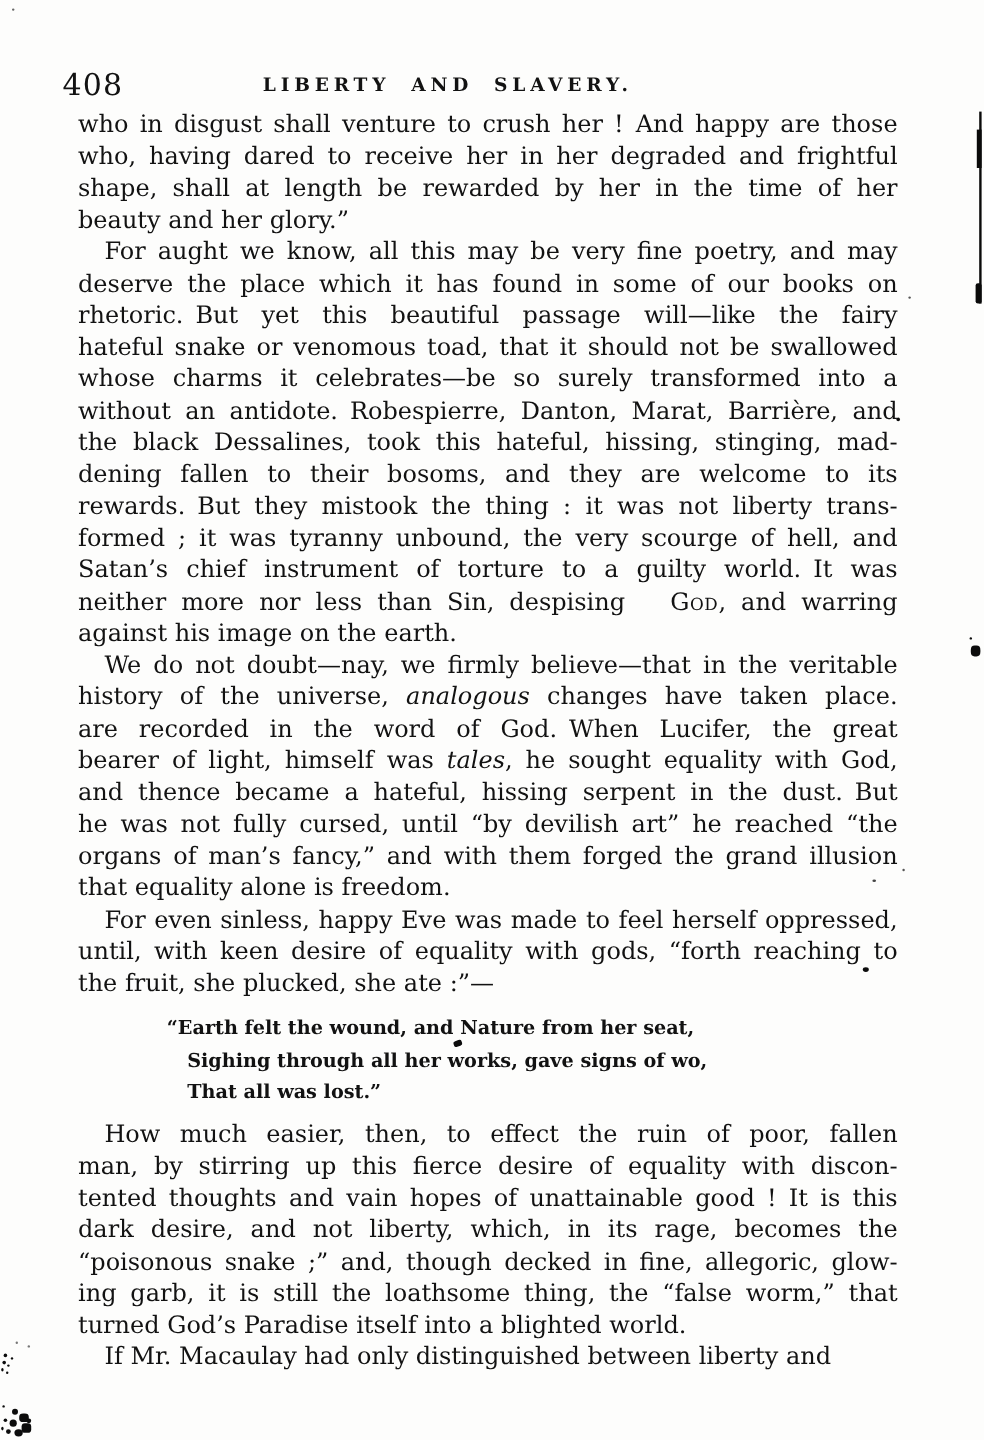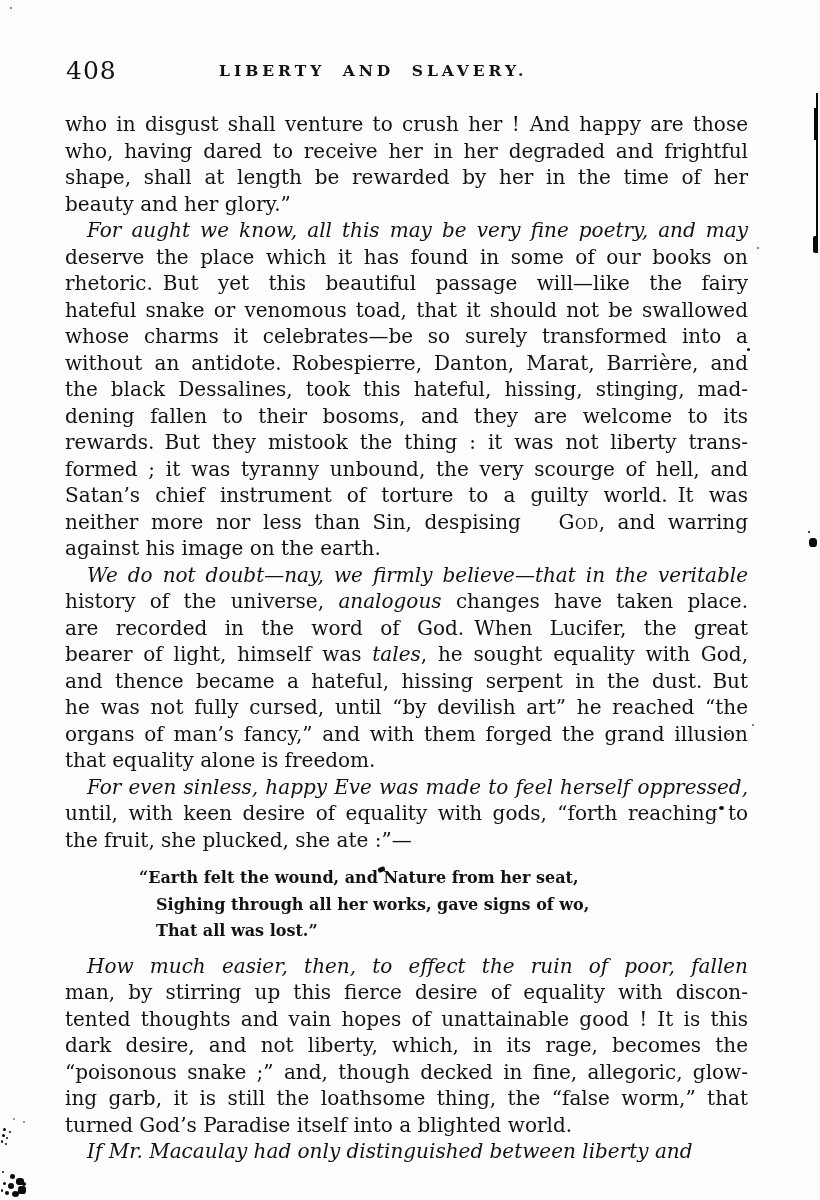--- a/index.html
+++ b/index.html
@@ -1,26 +1,26 @@
 <!DOCTYPE html>
 <html><head>
 <meta charset="utf-8">
 <style>
   html,body{margin:0;padding:0;background:#e8e8e8;}
   .page{
     position:relative;width:820px;height:1200px;background:#fdfdfc;
     font-family:"DejaVu Serif",serif;color:#121212;overflow:hidden;
   }
-  .pagenum{position:absolute;left:66px;top:56px;font-size:25px;letter-spacing:1px;}
+  .pagenum{position:absolute;left:52px;top:56px;font-size:25px;letter-spacing:1px;}
   .runtitle{position:absolute;left:219px;top:61px;font-size:15.5px;font-weight:700;letter-spacing:4px;word-spacing:8px;}
-  .textblock{position:absolute;left:65px;top:111px;width:683px;font-size:20px;line-height:26.5px;}
+  .textblock{position:absolute;left:65px;top:90px;width:683px;font-size:20px;line-height:26.5px;}
   .para{margin:0;}
   .line{min-height:26.5px;white-space:normal;}
   .just{text-align:justify;text-align-last:justify;}
-  .indent{text-indent:22px;font-style:italic;}
+  .indent{text-indent:22px;}
   .verse{margin:13px 0 7px 74px;font-size:16px;line-height:24px;font-weight:bold;}
   .vhang{padding-left:17px;}
   .sc{font-variant:small-caps;letter-spacing:.5px;margin-left:25px;}
   i{font-style:italic;}
   .spk{position:absolute;background:#0c0c0c;border-radius:50%;}
   .bar{position:absolute;background:#0a0a0a;}
 </style>
 </head>
 <body>
 

